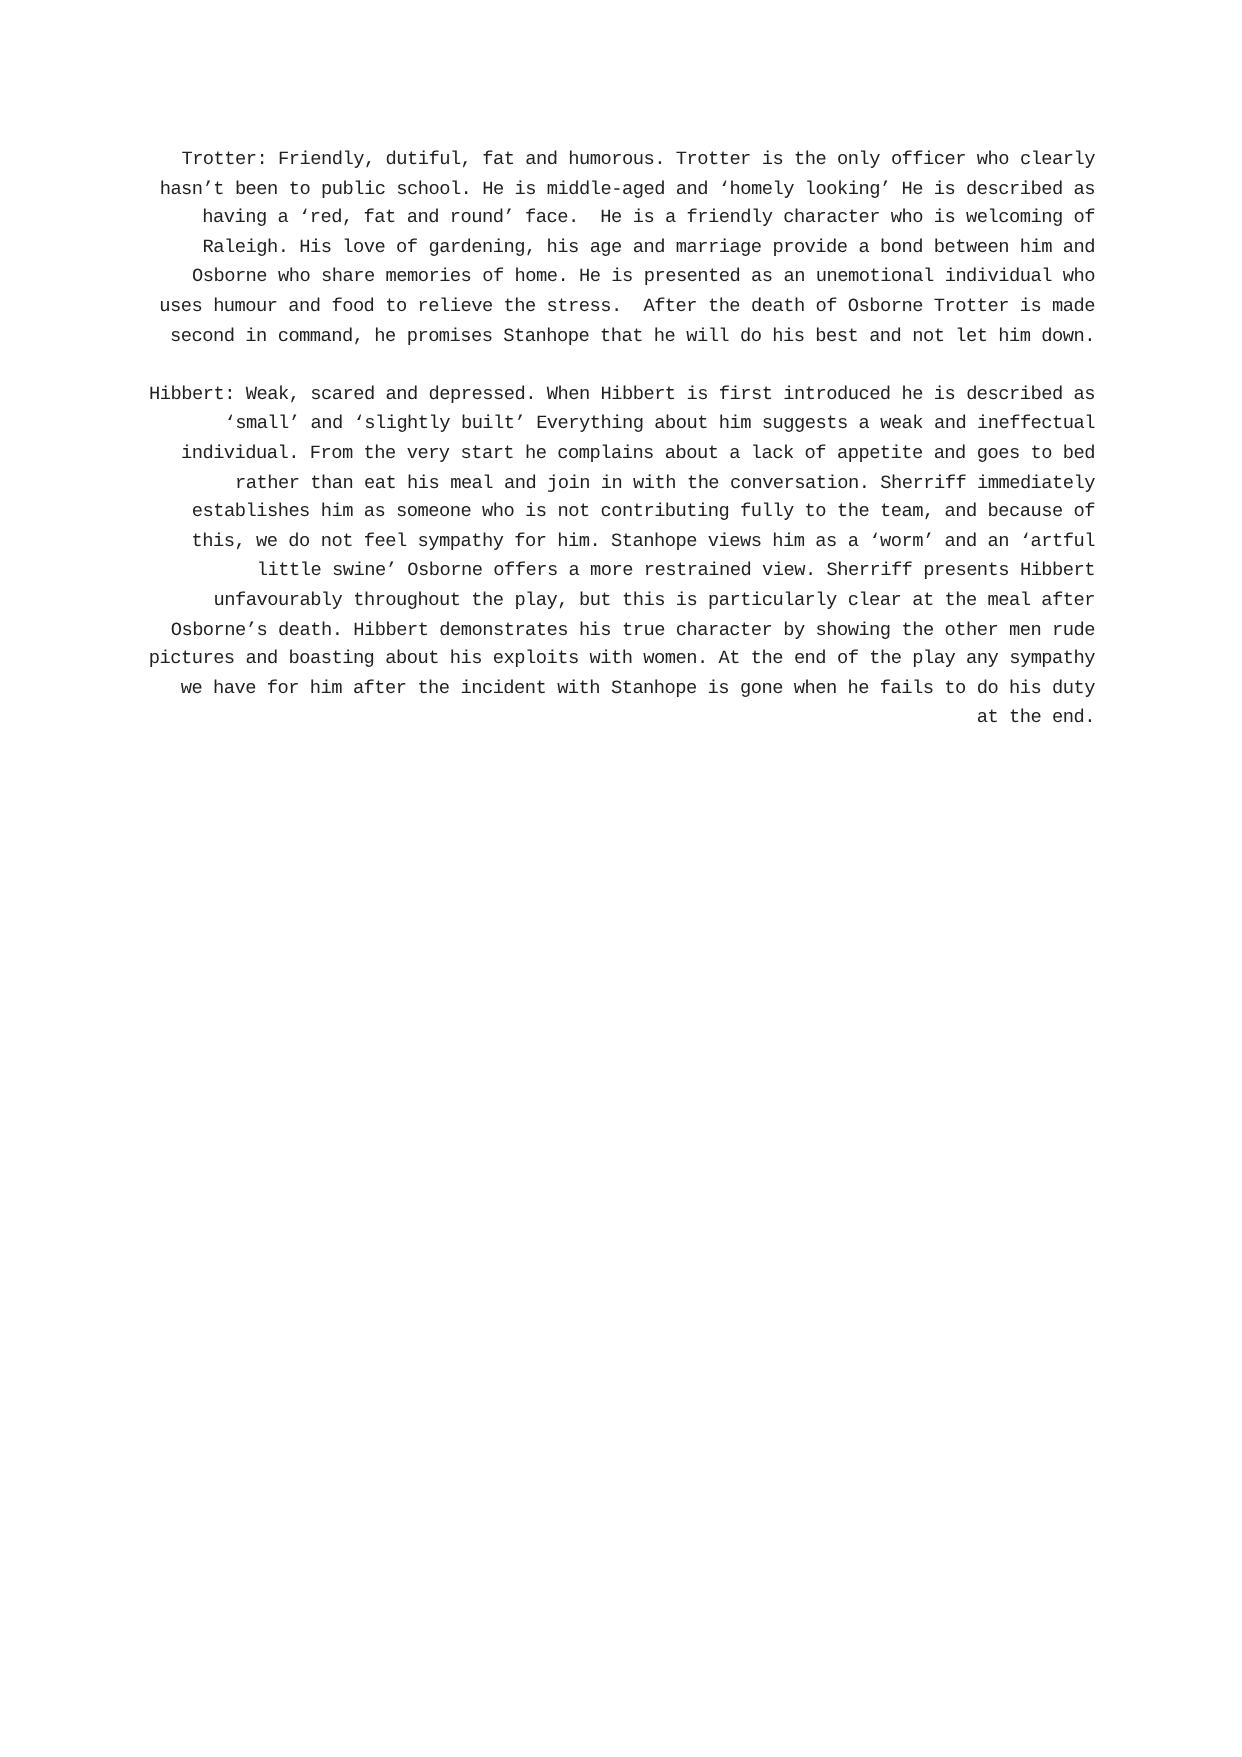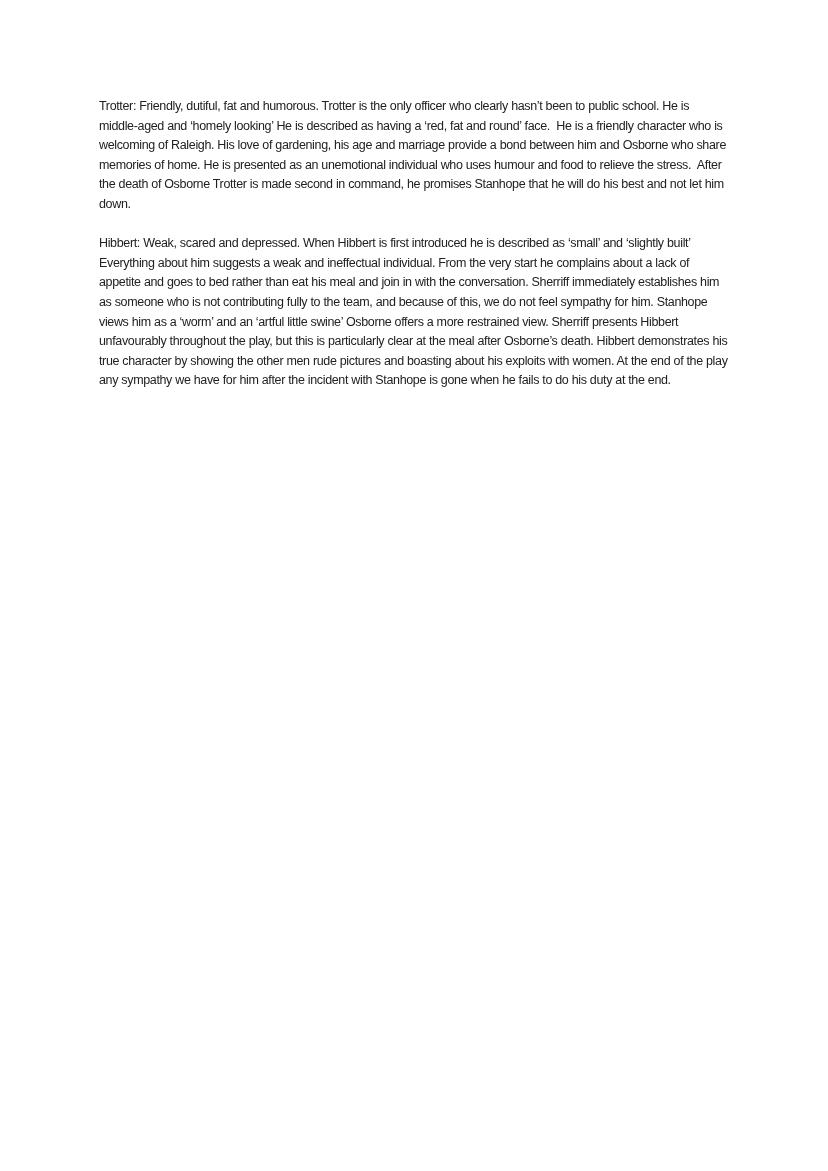--- a/index.html
+++ b/index.html
@@ -12,26 +12,26 @@
     width: 828px;
     height: 1171px;
     background: #ffffff;
     overflow: hidden;
   }
   .text-block {
     position: absolute;
     left: 99px;
     top: 97px;
     width: 631px;
-    font-family: Liberation Sans, sans-serif;
+    font-family: Liberation Mono, monospace;
     font-size: 12.5px;
     letter-spacing: -0.35px;
     line-height: 19.6px;
     color: #212121;
-    text-align: left;
+    text-align: right;
   }
   .para {
     margin: 0 0 19.6px 0;
     white-space: pre-wrap;
     word-spacing: 0.1px;
   }
   .para:last-child {
     margin-bottom: 0;
   }
 </style>

